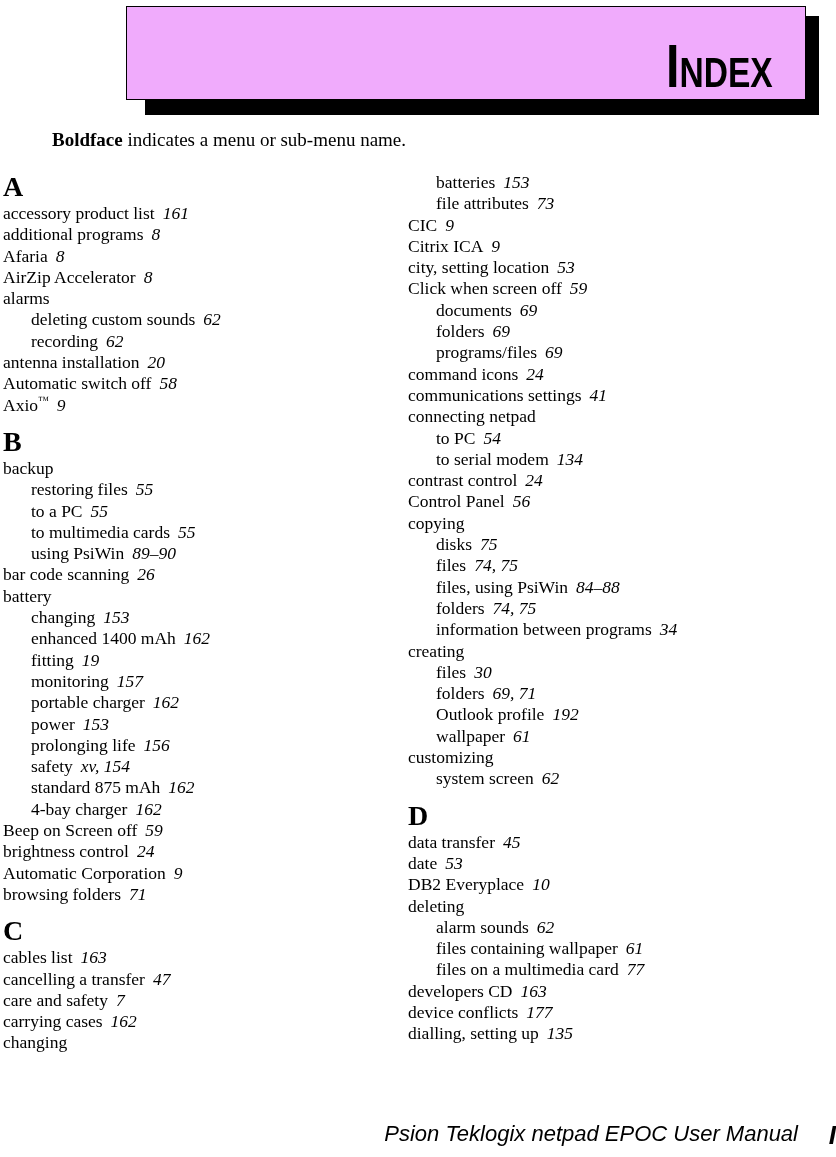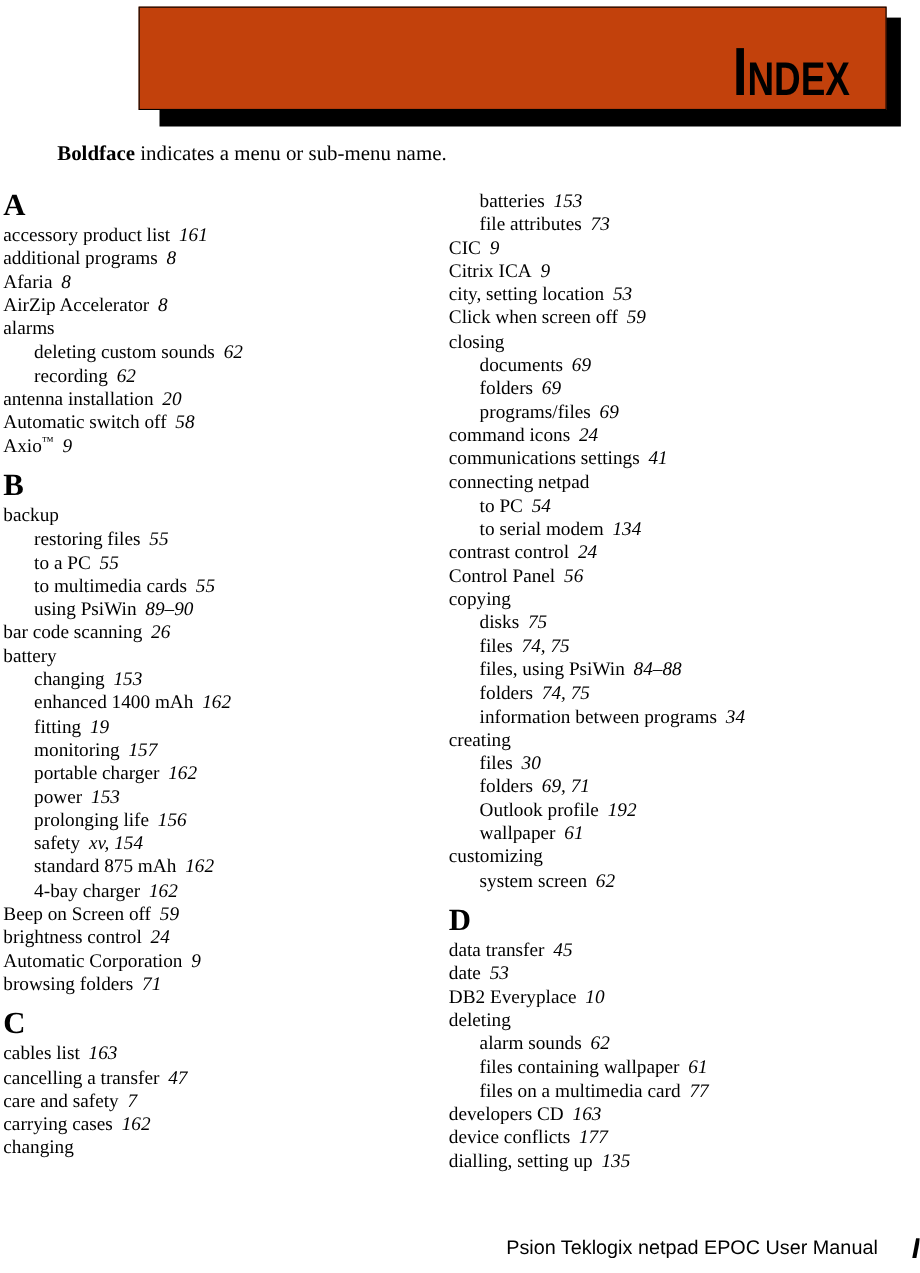--- a/index.html
+++ b/index.html
@@ -32,21 +32,21 @@
     height: 99px;
     background: #000000;
     z-index: 1;
   }
   #header-box {
     position: absolute;
     left: 0;
     top: 0;
     width: 100%;
     height: 100%;
-    background: #c2410c;
+    background: #f0abfc;
     border: 1.5px solid #000000;
     box-sizing: border-box;
     z-index: 2;
   }
   #header-title {
     position: absolute;
     right: 32px;
     bottom: 2px;
     font-family: "Liberation Sans Narrow", "Liberation Sans", "DejaVu Sans", sans-serif;
     font-weight: bold;
@@ -128,21 +128,22 @@
     left: 0;
     bottom: 8px;
     width: 836px;
     height: 28px;
   }
   #footer-manual-title {
     position: absolute;
     right: 38px;
     bottom: 4px;
     font-family: "Liberation Sans", "DejaVu Sans", sans-serif;
-    font-size: 18px;
+    font-style: italic;
+    font-size: 22px;
     line-height: 22px;
     white-space: nowrap;
   }
   #footer-page-number {
     position: absolute;
     right: 0px;
     bottom: 0px;
     font-family: "Liberation Sans", "DejaVu Sans", sans-serif;
     font-style: italic;
     font-weight: bold;
@@ -207,21 +208,20 @@
       <div class="entry level-1"><span class="term">carrying cases</span><span class="pages">162</span></div>
       <div class="entry level-1"><span class="term">changing</span></div>
     </div>
   <div class="index-column" id="column-right">
       <div class="entry level-2"><span class="term">batteries</span><span class="pages">153</span></div>
       <div class="entry level-2"><span class="term">file attributes</span><span class="pages">73</span></div>
       <div class="entry level-1"><span class="term">CIC</span><span class="pages">9</span></div>
       <div class="entry level-1"><span class="term">Citrix ICA</span><span class="pages">9</span></div>
       <div class="entry level-1"><span class="term">city, setting location</span><span class="pages">53</span></div>
       <div class="entry level-1 bold"><span class="term">Click when screen off</span><span class="pages">59</span></div>
-      <div class="entry level-1"><span class="term">closing</span></div>
       <div class="entry level-2"><span class="term">documents</span><span class="pages">69</span></div>
       <div class="entry level-2"><span class="term">folders</span><span class="pages">69</span></div>
       <div class="entry level-2"><span class="term">programs/files</span><span class="pages">69</span></div>
       <div class="entry level-1"><span class="term">command icons</span><span class="pages">24</span></div>
       <div class="entry level-1"><span class="term">communications settings</span><span class="pages">41</span></div>
       <div class="entry level-1"><span class="term">connecting netpad</span></div>
       <div class="entry level-2"><span class="term">to PC</span><span class="pages">54</span></div>
       <div class="entry level-2"><span class="term">to serial modem</span><span class="pages">134</span></div>
       <div class="entry level-1"><span class="term">contrast control</span><span class="pages">24</span></div>
       <div class="entry level-1"><span class="term">Control Panel</span><span class="pages">56</span></div>

